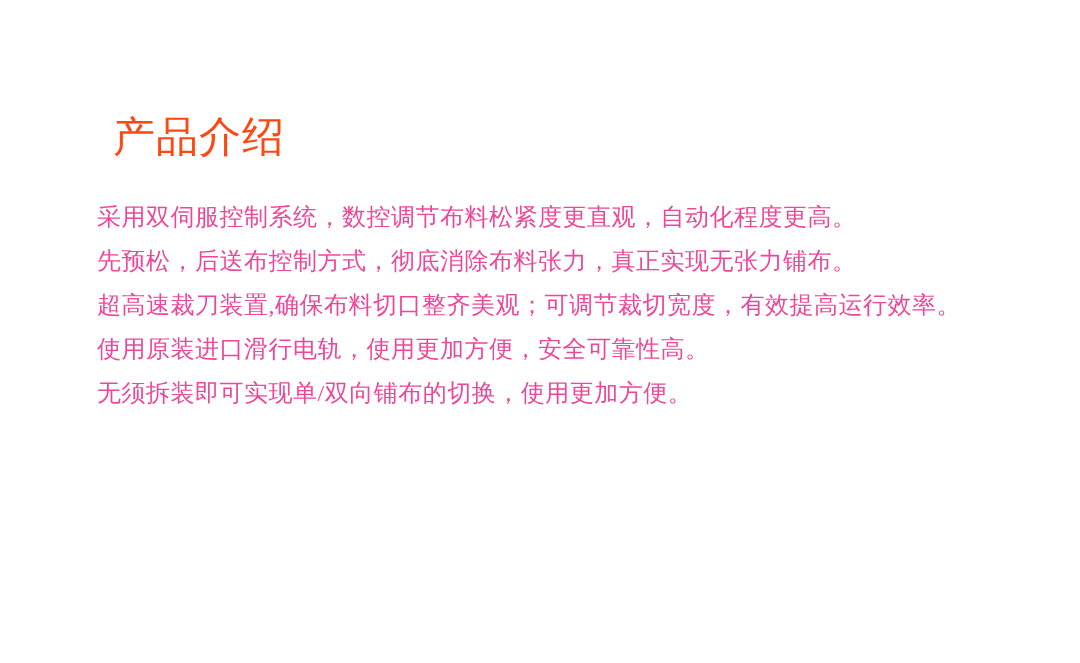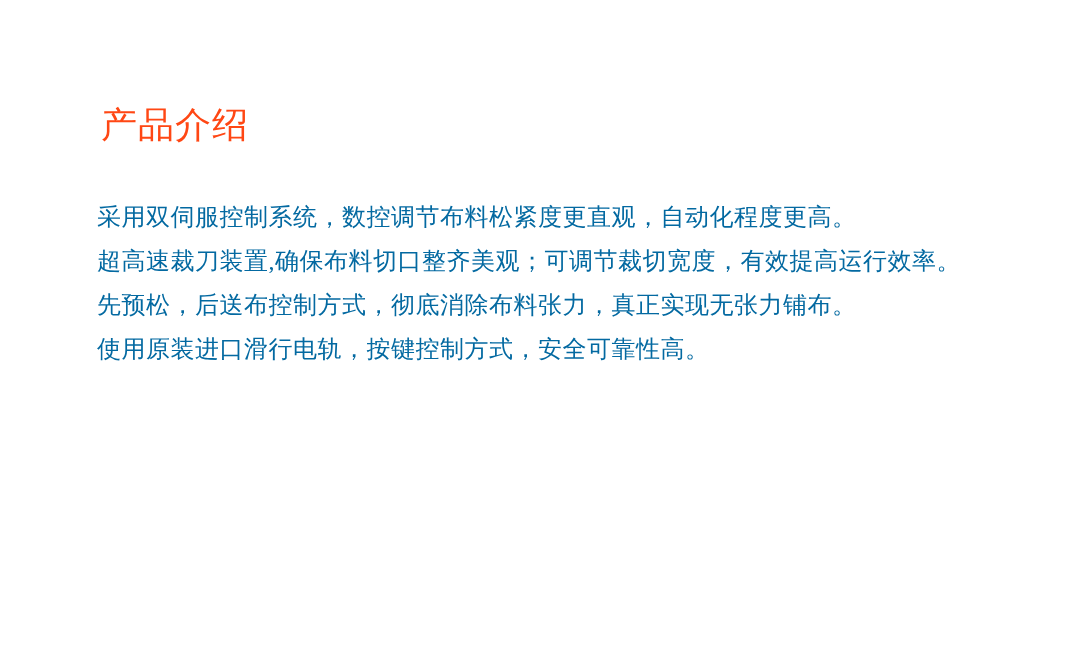--- a/index.html
+++ b/index.html
@@ -14,51 +14,52 @@
       position: relative;
       font-family: "Liberation Serif", "DejaVu Serif", serif;
     }
     .page {
       position: absolute;
       left: 97px;
       top: 0;
       width: 940px;
     }
     .page-title {
-      margin: 4px;
+      margin: 16px;
       position: absolute;
       top: 100px;
       left: 0;
-      font-size: 36px;
+      font-size: 42px;
       font-weight: 400;
       line-height: 42px;
       color: #ff4714;
       letter-spacing: 1px;
       white-space: nowrap;
     }
     .description {
       position: absolute;
       top: 195px;
       left: 0;
       width: 940px;
     }
     .description p {
       margin: 0;
       font-size: 24px;
       line-height: 44px;
-      color: #0369a1;
+      color: #ec4899;
       white-space: nowrap;
       letter-spacing: 0.5px;
     }
   </style>
 </head>
 <body>
 
 <div class="page">
   <h1 class="page-title">产品介绍</h1>
 
   <div class="description">
     <p>采用双伺服控制系统，数控调节布料松紧度更直观，自动化程度更高。</p>
+    <p>先预松，后送布控制方式，彻底消除布料张力，真正实现无张力铺布。</p>
     <p>超高速裁刀装置,确保布料切口整齐美观；可调节裁切宽度，有效提高运行效率。</p>
-    <p>先预松，后送布控制方式，彻底消除布料张力，真正实现无张力铺布。</p>
-    <p>使用原装进口滑行电轨，按键控制方式，安全可靠性高。</p>
+    <p>使用原装进口滑行电轨，使用更加方便，安全可靠性高。</p>
+    <p>无须拆装即可实现单/双向铺布的切换，使用更加方便。</p>
   </div>
 </div>
 
 </body></html>

